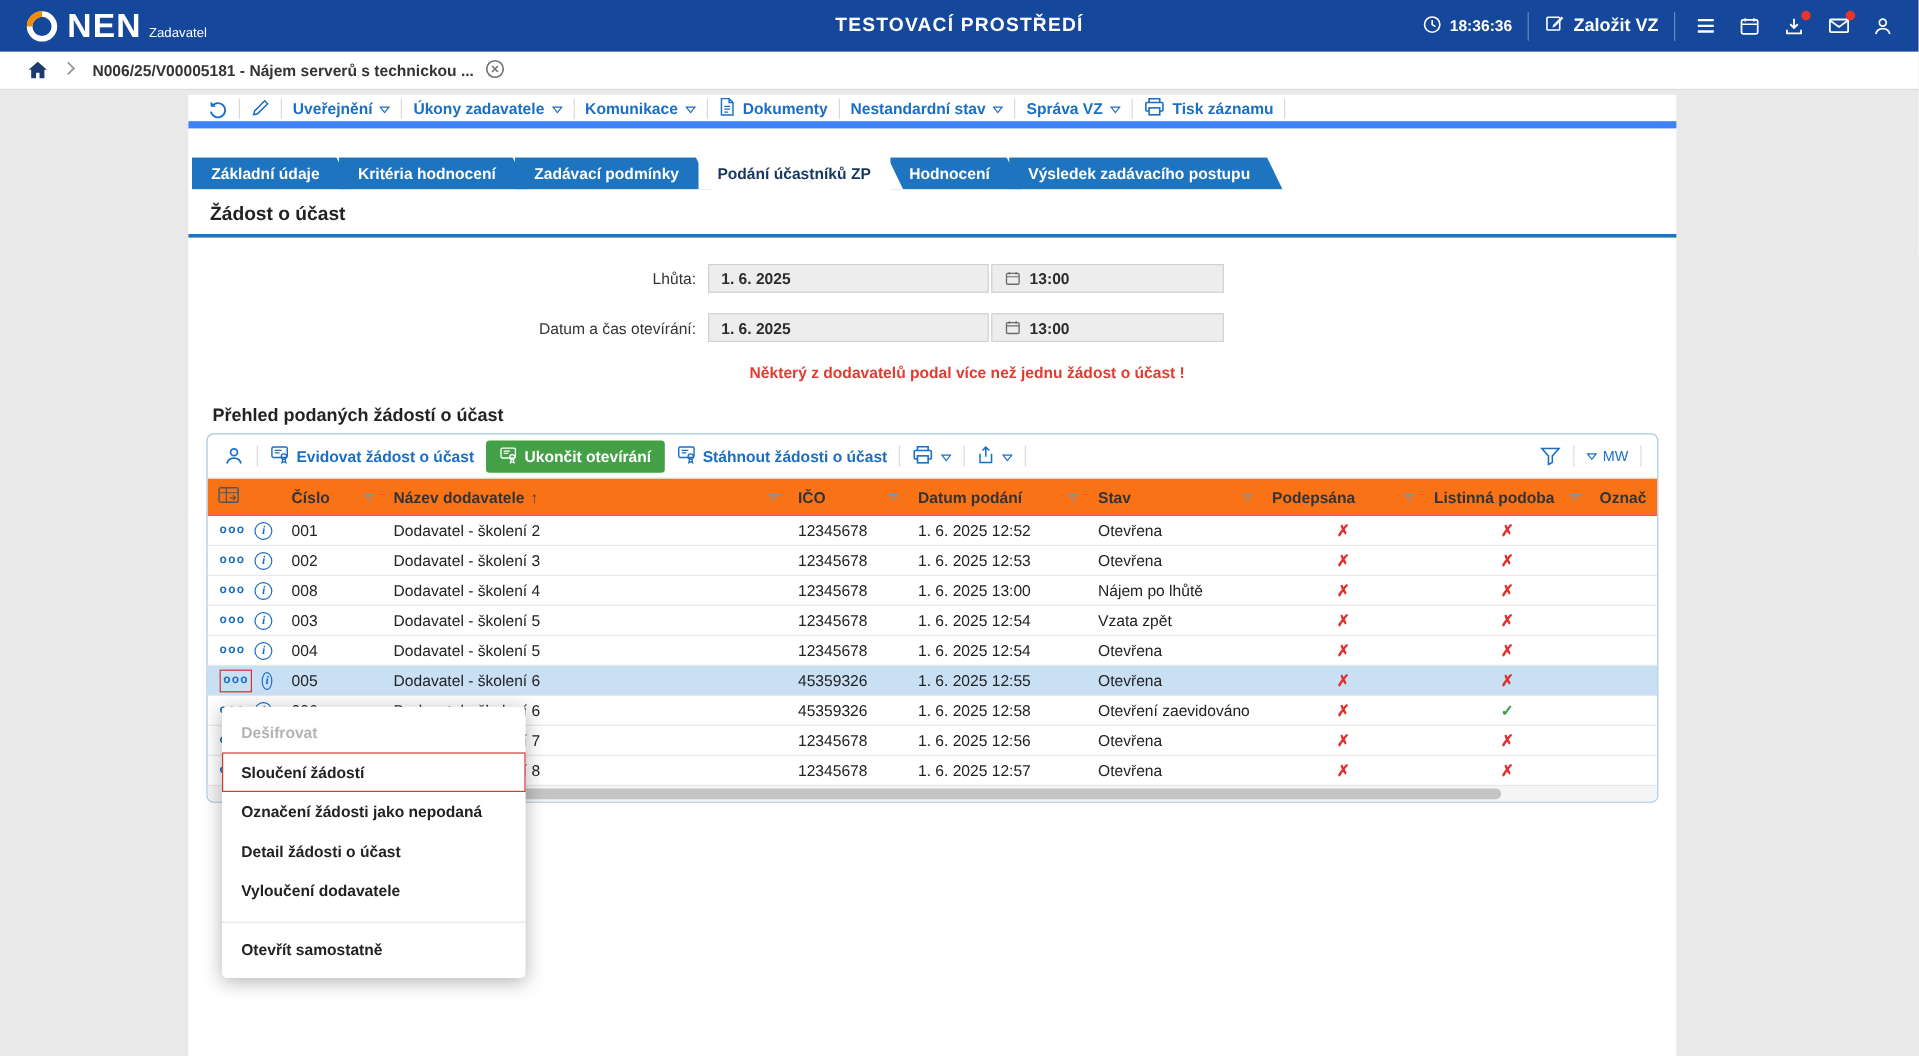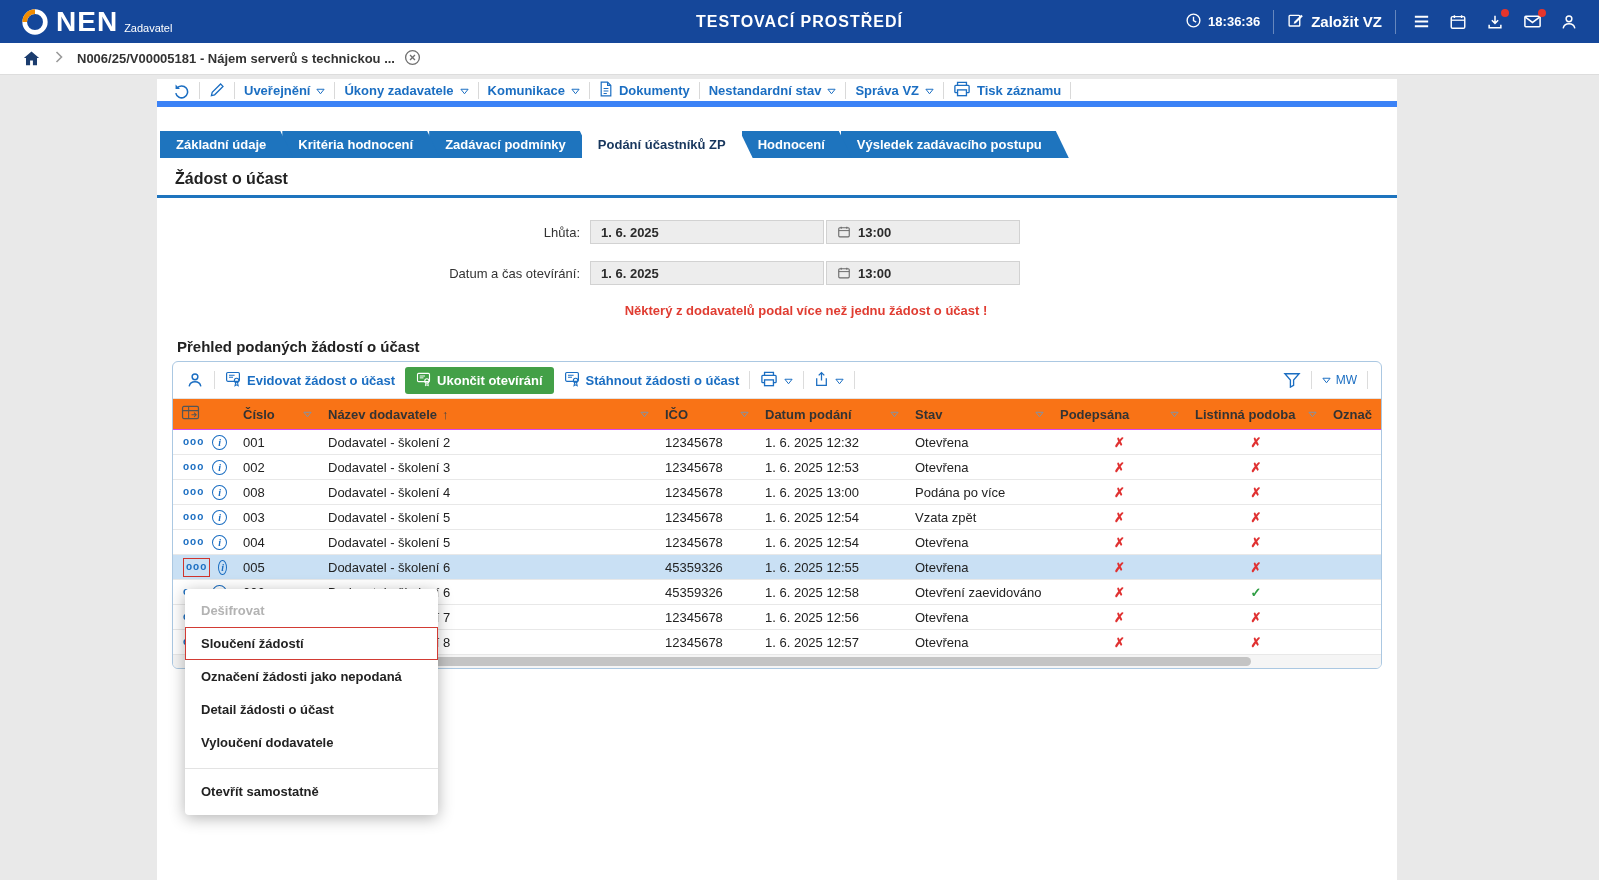--- a/index.html
+++ b/index.html
@@ -446,21 +446,21 @@
 
       <div>
   <div class="grid trow">
     <div class="cell c-icons">
       <span class="dots">ooo</span>
       <span class="info">i</span>
     </div>
     <div class="cell c-num">001</div>
     <div class="cell c-name">Dodavatel - školení 2</div>
     <div class="cell c-ico">12345678</div>
-    <div class="cell c-date">1. 6. 2025 12:32</div>
+    <div class="cell c-date">1. 6. 2025 12:52</div>
     <div class="cell c-status">Otevřena</div>
     <div class="cell c-signed center mark no">✗</div>
     <div class="cell c-paper center mark no">✗</div>
     <div class="cell c-mark"></div>
   </div>
 
   <div class="grid trow">
     <div class="cell c-icons">
       <span class="dots">ooo</span>
       <span class="info">i</span>
@@ -477,21 +477,21 @@
 
   <div class="grid trow">
     <div class="cell c-icons">
       <span class="dots">ooo</span>
       <span class="info">i</span>
     </div>
     <div class="cell c-num">008</div>
     <div class="cell c-name">Dodavatel - školení 4</div>
     <div class="cell c-ico">12345678</div>
     <div class="cell c-date">1. 6. 2025 13:00</div>
-    <div class="cell c-status">Podána po více</div>
+    <div class="cell c-status">Nájem po lhůtě</div>
     <div class="cell c-signed center mark no">✗</div>
     <div class="cell c-paper center mark no">✗</div>
     <div class="cell c-mark"></div>
   </div>
 
   <div class="grid trow">
     <div class="cell c-icons">
       <span class="dots">ooo</span>
       <span class="info">i</span>
     </div>

